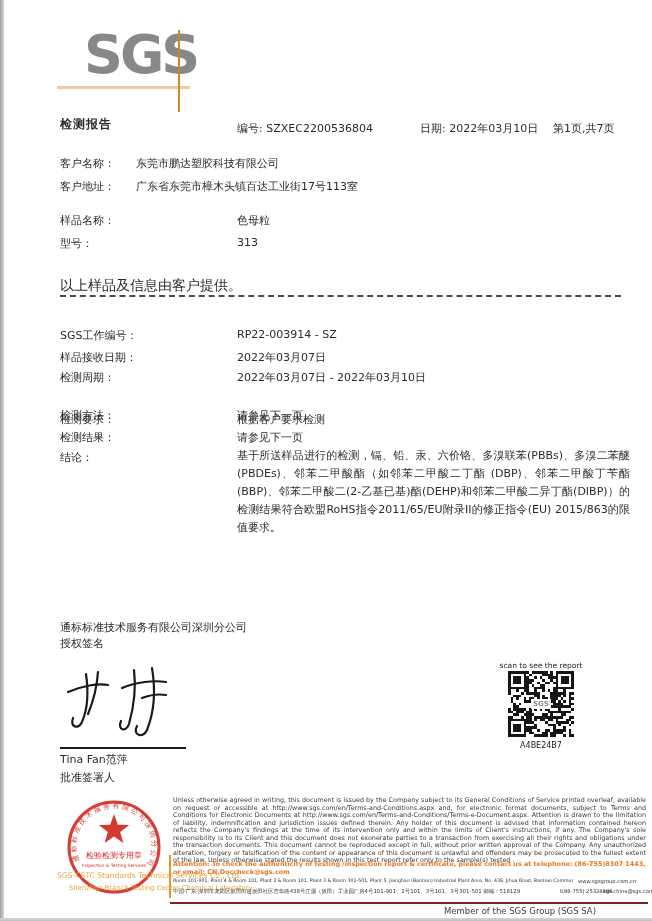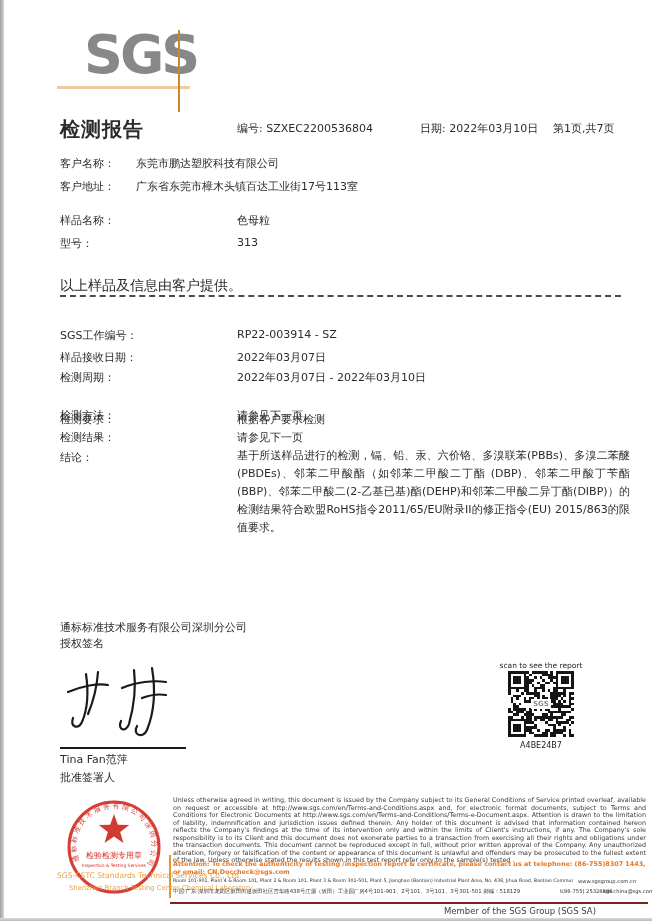--- a/index.html
+++ b/index.html
@@ -12,21 +12,21 @@
   .edge-left { position:absolute; left:0; top:0; bottom:0; width:4px;
     background:linear-gradient(to right,#9f9f9f,#d8d8d8); }
   .edge-bottom { position:absolute; left:0; bottom:0; right:0; height:3px;
     background:linear-gradient(to bottom,#d8d8d8,#bdbdbd); }
 
   
   .logo { position:absolute; left:84px; top:28px; font-size:54px; font-weight:bold;
     color:#87888a; letter-spacing:-3px; line-height:1; }
   .logo-hline { position:absolute; left:57px; top:86px; width:133px; height:3px; background:#edcb9e; }
   .logo-vline { position:absolute; left:178px; top:30px; width:2px; height:82px; background:#c9882c; }
-  .doc-title { position:absolute; left:60px; top:116px; font-size:20px; font-weight:bold; letter-spacing:1px; }
+  .doc-title { position:absolute; left:60px; top:116px; font-size:12px; font-weight:bold; letter-spacing:1px; }
   .hmeta { position:absolute; top:121px; font-size:11px; white-space:nowrap; }
 
   .r { position:absolute; left:60px; font-size:11px; display:flex; white-space:nowrap; }
   .lbl { display:inline-block; }
   .w75 { width:76px; }
   .w177 { width:177px; }
 
   .note { position:absolute; left:60px; font-size:14px; }
   .dashes { position:absolute; left:60px; top:295px; width:561px; border-top:2px dashed #4a4a4a; height:0; }
 

